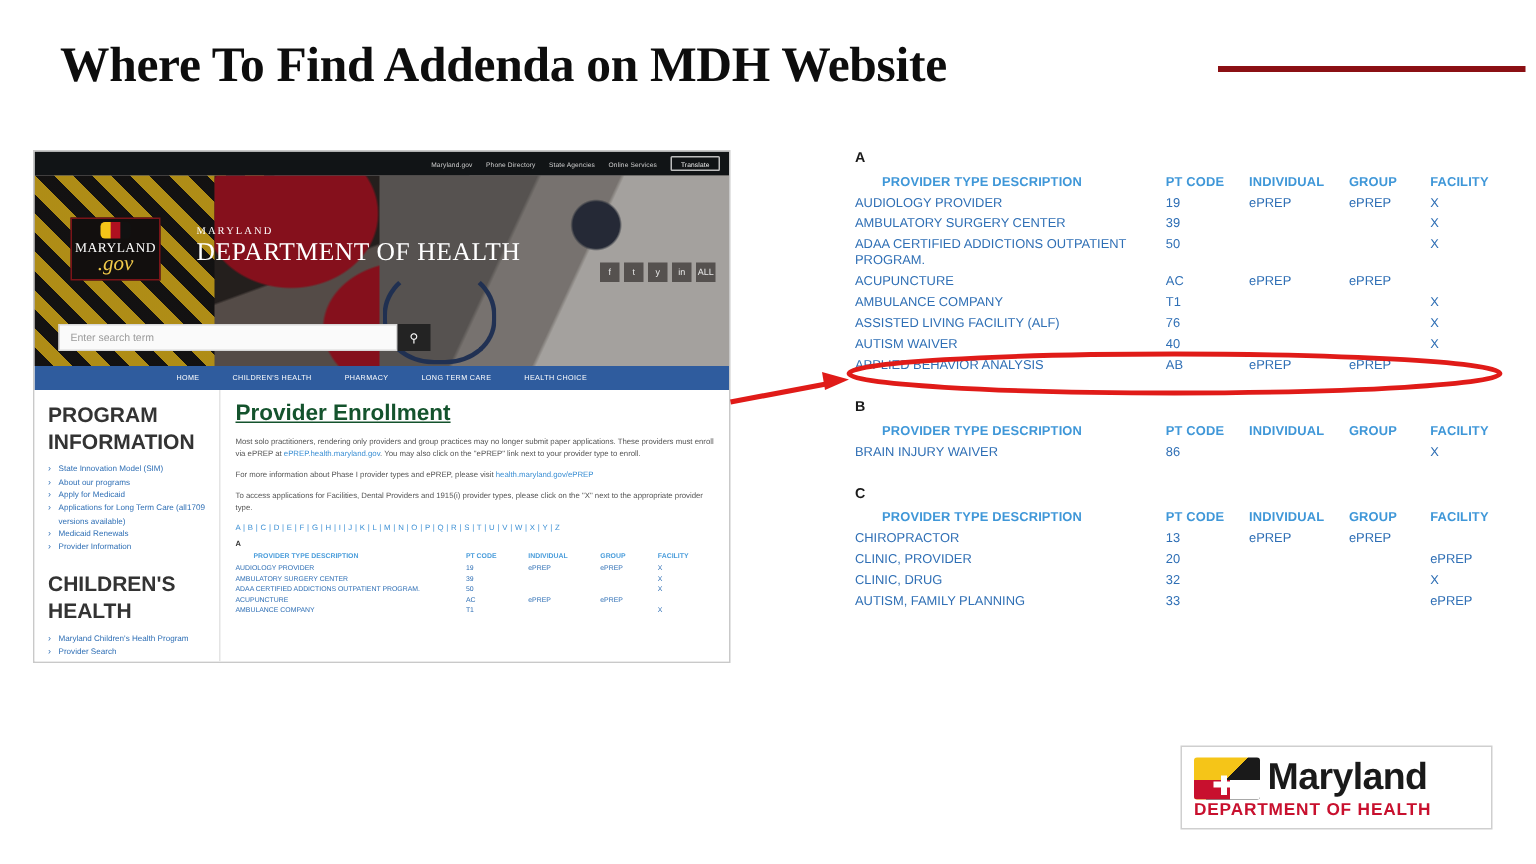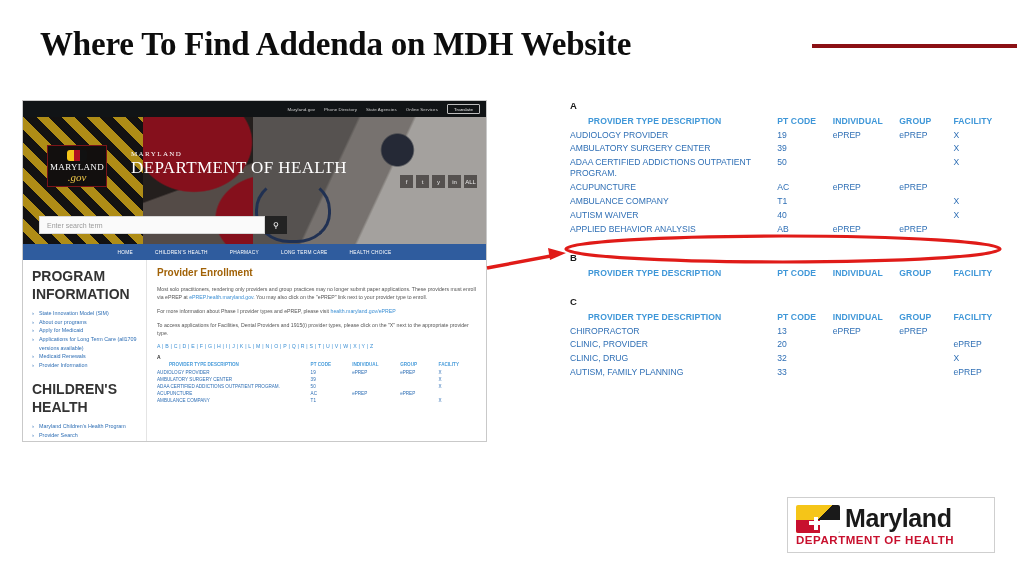--- a/index.html
+++ b/index.html
@@ -66,21 +66,21 @@
     position:absolute;left:24px;top:28px;width:58px;height:40px;
     display:flex;flex-direction:column;align-items:center;justify-content:center;
     border:1.5px solid #7a1419;background:#120f0e;
   }
   .md-logo .crest{
     width:20px;height:11px;border-radius:3px;
     background:linear-gradient(90deg,#f5c518 0 33%,#b01020 34% 66%,#111 67% 100%);
     margin-bottom:1px;
   }
   .md-logo .mdtxt{font-family:"Liberation Serif",serif;font-size:9px;color:#fff;letter-spacing:.3px;}
-  .md-logo .govtxt{font-family:"Liberation Serif",serif;font-style:italic;font-size:11px;color:#f0c94a;margin-top:-1px;text-align:right;}
+  .md-logo .govtxt{font-family:"Liberation Serif",serif;font-style:italic;font-size:14px;color:#f0c94a;margin-top:-1px;text-align:right;}
   .dept-line1{
     position:absolute;left:108px;top:33px;color:#fff;
     font-family:"Liberation Serif",serif;font-size:7px;letter-spacing:1.4px;
   }
   .dept-line2{
     position:absolute;left:108px;top:41px;color:#fff;
     font-family:"Liberation Serif",serif;font-size:17px;letter-spacing:.4px;
   }
   .social{
     position:absolute;right:9px;top:58px;display:flex;gap:3px;
@@ -112,21 +112,21 @@
   .side h4{
     margin:0 0 6px 0;font-size:14px;color:#333;font-weight:bold;line-height:1.25;
   }
   .side h4.second{margin-top:12px;}
   .side ul{margin:0;padding:0;list-style:none;}
   .side li{
     font-size:5.4px;color:#2f6fb5;line-height:1.6;padding-left:7px;position:relative;
   }
   .side li::before{content:"\203A";position:absolute;left:0;color:#2f6fb5;font-size:6px;}
   .mainc{flex:1;padding:7px 9px 0 10px;box-sizing:border-box;min-width:0;}
-  .mainc h3{margin:0 0 7px 0;font-size:10px;color:#a16207;font-weight:bold;}
+  .mainc h3{margin:0 0 7px 0;font-size:15px;color:#14532d;font-weight:bold;text-decoration:underline;}
   .mainc p{margin:0 0 6px 0;font-size:5.2px;color:#555;line-height:1.55;}
   .mainc a{color:#3b8fd4;}
   .alpha{font-size:5.2px;color:#3b8fd4;letter-spacing:.2px;margin-bottom:5px;}
   .wtab{width:100%;border-collapse:collapse;}
   .wtab td{font-size:4.6px;color:#2f6fb5;padding:1.1px 0;vertical-align:top;}
   .wtab .hd td{color:#4a9ddb;font-weight:bold;}
   .wsec{font-size:5px;color:#333;font-weight:bold;margin:2px 0 1px 0;}
   
   .rt{position:absolute;left:570px;top:100px;width:440px;}
   .rt .sec{font-size:9.5px;color:#1a1a1a;font-weight:bold;margin:0 0 3px 0;}
@@ -340,20 +340,27 @@
       <td class="c-fac"></td>
     </tr>
     <tr>
       <td class="c-desc">AMBULANCE COMPANY</td>
       <td class="c-code">T1</td>
       <td class="c-ind"></td>
       <td class="c-grp"></td>
       <td class="c-fac">X</td>
     </tr>
     <tr>
+      <td class="c-desc">ASSISTED LIVING FACILITY (ALF)</td>
+      <td class="c-code">76</td>
+      <td class="c-ind"></td>
+      <td class="c-grp"></td>
+      <td class="c-fac">X</td>
+    </tr>
+    <tr>
       <td class="c-desc">AUTISM WAIVER</td>
       <td class="c-code">40</td>
       <td class="c-ind"></td>
       <td class="c-grp"></td>
       <td class="c-fac">X</td>
     </tr>
     <tr>
       <td class="c-desc">APPLIED BEHAVIOR ANALYSIS</td>
       <td class="c-code">AB</td>
       <td class="c-ind">ePREP</td>
@@ -366,20 +373,27 @@
   <div class="sec b">B</div>
   <table>
     <tbody>
         <tr class="hdr">
       <td class="c-desc">PROVIDER TYPE DESCRIPTION</td>
       <td class="c-code">PT CODE</td>
       <td class="c-ind">INDIVIDUAL</td>
       <td class="c-grp">GROUP</td>
       <td class="c-fac">FACILITY</td>
     </tr>
+    <tr>
+      <td class="c-desc">BRAIN INJURY WAIVER</td>
+      <td class="c-code">86</td>
+      <td class="c-ind"></td>
+      <td class="c-grp"></td>
+      <td class="c-fac">X</td>
+    </tr>
   </tbody>
     </table>
 
   <div class="sec b">C</div>
   <table>
     <tbody>
         <tr class="hdr">
       <td class="c-desc">PROVIDER TYPE DESCRIPTION</td>
       <td class="c-code">PT CODE</td>
       <td class="c-ind">INDIVIDUAL</td>

